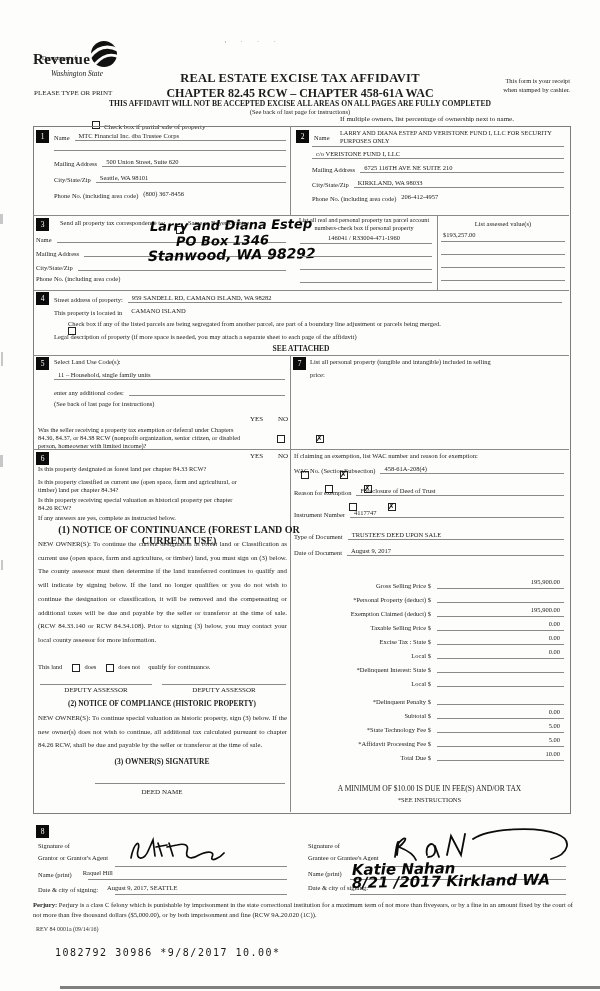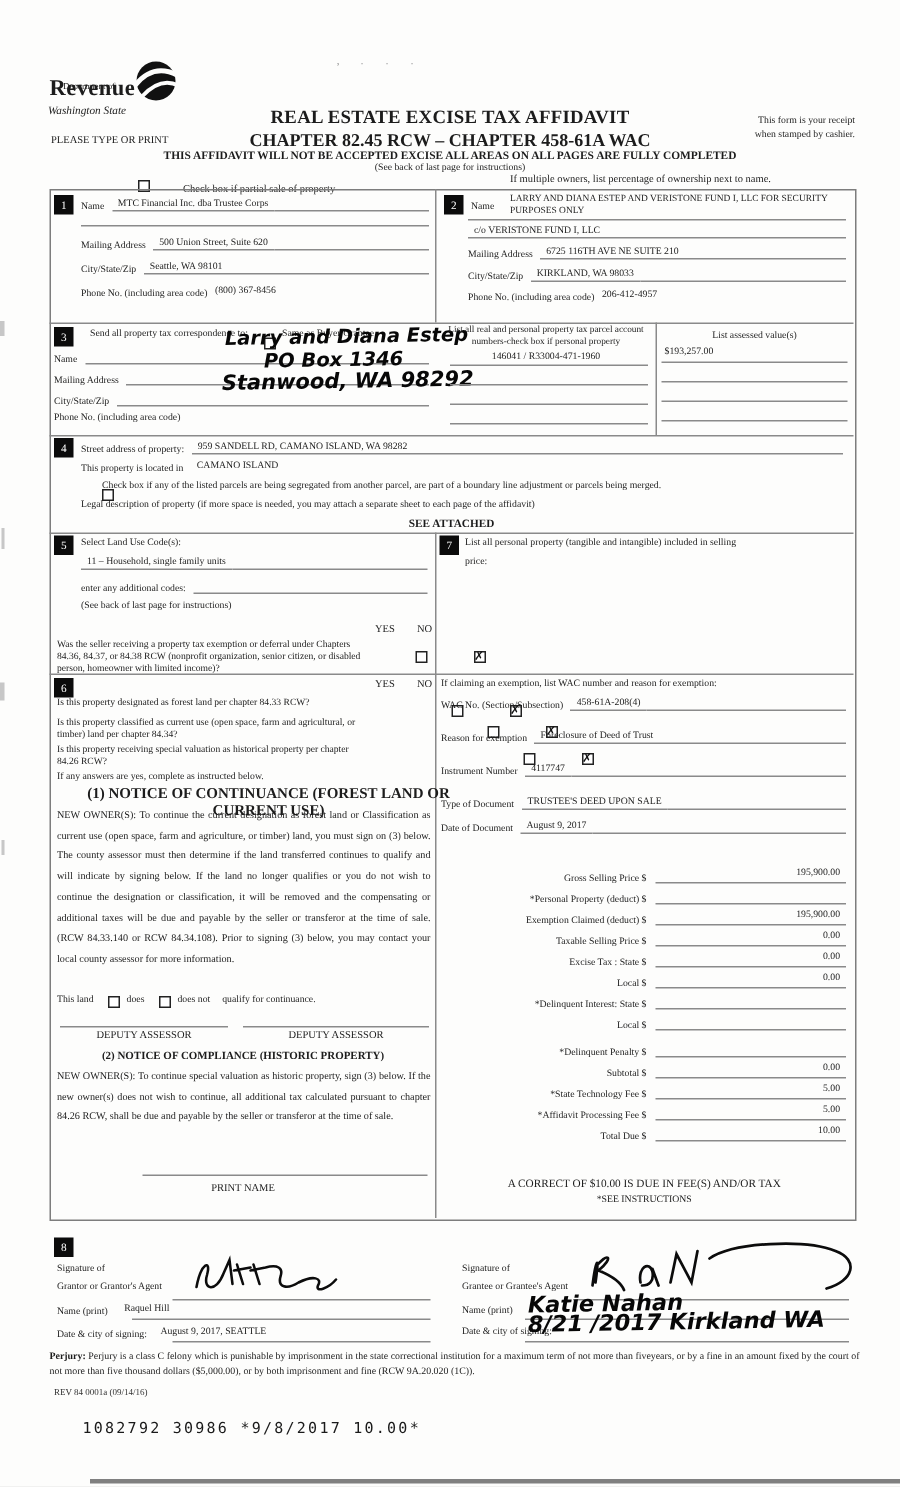--- a/index.html
+++ b/index.html
@@ -36,41 +36,41 @@
   .artifact{background:#9a9a9a;opacity:.55;}
 </style>
 </head>
 <body>
 
 <div id="page">
 
   
   <div class="abs" style="left:42px;top:46px;"><span class="t6">Department of</span></div>
   <div class="abs" style="left:33px;top:51px;font-size:15px;font-weight:bold;font-family:'Liberation Serif',serif;letter-spacing:.3px;"><span>Revenue</span></div>
-  <div class="abs" style="left:32px;top:69px;font-size:7.5px;font-style:italic;"><span>Washington State</span></div>
+  <div class="abs" style="left:51px;top:69px;font-size:7.5px;font-style:italic;"><span>Washington State</span></div>
   <div class="abs" style="left:88px;top:39px;">
     <svg width="32" height="30" viewBox="0 0 32 30">
       <circle cx="16" cy="15" r="13" fill="#111"></circle>
       <path d="M2,18 Q14,3 30,11" stroke="#fdfdfc" stroke-width="3.2" fill="none"></path>
       <path d="M7,25 Q19,12 31,18" stroke="#fdfdfc" stroke-width="2.6" fill="none"></path>
     </svg>
   </div>
   <div class="abs" style="left:224px;top:40px;color:#9a9a9a;font-size:8px;letter-spacing:6px;">’ ˙ ˙ ˙</div>
 
   <div class="abs ctr b" style="left:120px;top:71px;width:360px;font-size:12.5px;letter-spacing:.2px;"><span>REAL ESTATE EXCISE TAX AFFIDAVIT</span></div>
   <div class="abs ctr b" style="left:120px;top:86px;width:360px;font-size:12px;font-weight:600;"><span>CHAPTER 82.45 RCW – CHAPTER 458-61A WAC</span></div>
   <div class="abs t7" style="left:34px;top:89px;"><span>PLEASE TYPE OR PRINT</span></div>
   <div class="abs rt t65" style="left:460px;top:77px;width:110px;"><span>This form is your receipt</span></div>
   <div class="abs rt t65" style="left:460px;top:86px;width:110px;"><span>when stamped by cashier.</span></div>
   <div class="abs ctr b" style="left:20px;top:99px;width:560px;font-size:7.6px;"><span>THIS AFFIDAVIT WILL NOT BE ACCEPTED EXCISE ALL AREAS ON ALL PAGES ARE FULLY COMPLETED</span></div>
   <div class="abs ctr t65" style="left:20px;top:108px;width:560px;"><span>(See back of last page for instructions)</span></div>
 
   <div class="abs" style="left:92px;top:115px;">
     <span class="cb"></span>
-    <span class="t7" style="margin-left:18px;">Check box if partial sale of property</span>
+    <span class="t7" style="margin-left:0;">Check box if partial sale of property</span>
   </div>
   <div class="abs t7" style="left:340px;top:115px;"><span>If multiple owners, list percentage of ownership next to name.</span></div>
 
   
   <div class="abs box" style="left:33px;top:126px;width:536px;height:686px;"></div>
   <div class="abs vline" style="left:290px;top:126px;height:89px;"></div>
   <div class="abs vline" style="left:290px;top:355px;height:457px;"></div>
   <div class="abs vline" style="left:437px;top:215px;height:75px;"></div>
   <div class="abs hline" style="left:33px;top:215px;width:536px;"></div>
   <div class="abs hline" style="left:33px;top:290px;width:536px;"></div>
@@ -236,22 +236,23 @@
     <span class="t65" style="margin-left:8px;">qualify for continuance.</span>
   </div>
 
   <div class="abs hline" style="left:40px;top:684px;width:112px;"></div>
   <div class="abs hline" style="left:162px;top:684px;width:124px;"></div>
   <div class="abs ctr t7" style="left:40px;top:686px;width:112px;">DEPUTY ASSESSOR</div>
   <div class="abs ctr t7" style="left:162px;top:686px;width:124px;">DEPUTY ASSESSOR</div>
 
   <div class="abs ctr b" style="left:36px;top:699px;width:252px;font-size:7.3px;">(2) NOTICE OF COMPLIANCE (HISTORIC PROPERTY)</div>
   <div class="abs" style="left:38px;top:711px;width:249px;font-size:6.8px;line-height:13.5px;text-align:justify;">NEW OWNER(S): To continue special valuation as historic property, sign (3) below.  If the new owner(s) does not wish to continue, all additional tax  calculated pursuant to chapter 84.26 RCW, shall be due and payable by the seller or transferor  at the time of sale.</div>
+  <div class="abs ctr b t75" style="left:36px;top:757px;width:252px;">(3) OWNER(S) SIGNATURE</div>
   <div class="abs hline" style="left:95px;top:783px;width:190px;"></div>
-  <div class="abs ctr t7" style="left:36px;top:788px;width:252px;">PRINT NAME</div>
+  <div class="abs ctr t7" style="left:36px;top:788px;width:252px;">DEED NAME</div>
 
   
   <div class="abs numbox" style="left:293px;top:357px;">
       <span>7</span>
     </div>
   <div class="abs t65" style="left:310px;top:358px;width:240px;">List all personal property (tangible and intangible) included in selling</div>
   <div class="abs t65" style="left:310px;top:371px;">price:</div>
 
   <div class="abs t65" style="left:294px;top:452px;">If claiming an exemption, list WAC number and reason for exemption:</div>
   <div class="abs fr" style="left:294px;top:464px;width:270px;">
@@ -327,21 +328,21 @@
     </div>
   <div class="abs mrow" style="left:294px;top:736px;width:270px;">
       <span class="mlbl">*Affidavit Processing Fee $</span>
       <span class="mline">5.00</span>
     </div>
   <div class="abs mrow" style="left:294px;top:750px;width:270px;">
       <span class="mlbl">Total Due $</span>
       <span class="mline">10.00</span>
     </div>
 
-  <div class="abs ctr t75" style="left:293px;top:784px;width:273px;">A CORRECT OF $10.00 IS DUE IN FEE(S) AND/OR TAX</div>
+  <div class="abs ctr t75" style="left:293px;top:784px;width:273px;">A MINIMUM OF $10.00 IS DUE IN FEE(S) AND/OR TAX</div>
   <div class="abs ctr t65" style="left:293px;top:796px;width:273px;">*SEE INSTRUCTIONS</div>
 
   
   <div class="abs numbox" style="left:36px;top:825px;">
       <span>8</span>
     </div>
 
   
   <div class="abs t65" style="left:38px;top:842px;">Signature of</div>
   <div class="abs t65" style="left:38px;top:854px;">Grantor or Grantor's Agent</div>

